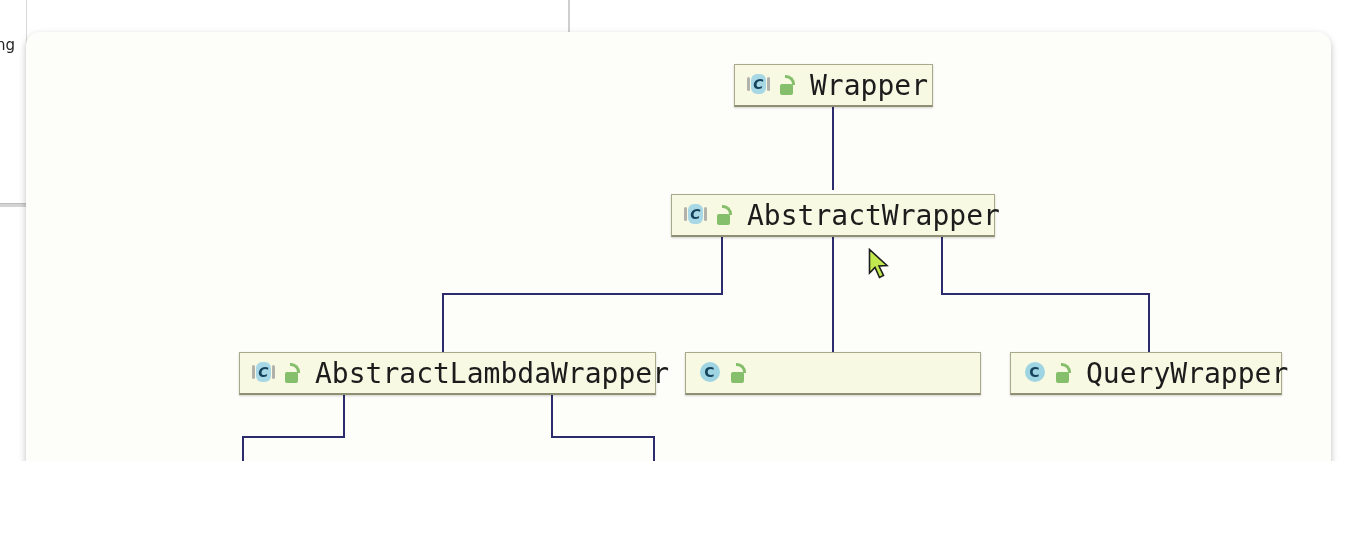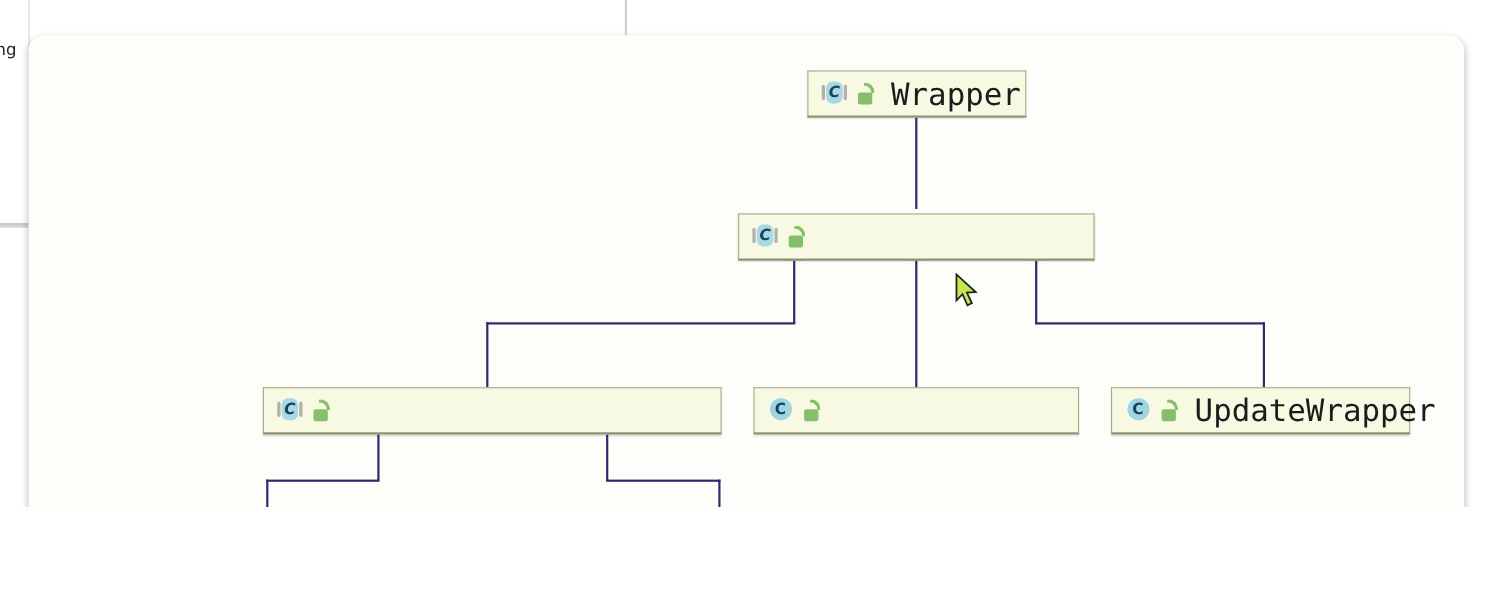--- a/index.html
+++ b/index.html
@@ -245,35 +245,37 @@
           <div class="tick-l"></div>
           <div class="disc"></div>
           <div class="glyph">C</div>
           <div class="tick-r"></div>
         </div>
         <div class="icon-lock">
           <div class="shackle"></div>
           <div class="body"></div>
         </div>
       </div>
+      <div class="cls-label">AbstractWrapper</div>
     </div>
 
     <div class="uml-box" style="left:213px; top:320px; width:417px; height:43px;">
       <div class="icons">
         <div class="icon-class abstract">
           <div class="tick-l"></div>
           <div class="disc"></div>
           <div class="glyph">C</div>
           <div class="tick-r"></div>
         </div>
         <div class="icon-lock">
           <div class="shackle"></div>
           <div class="body"></div>
         </div>
       </div>
+      <div class="cls-label">AbstractLambdaWrapper</div>
     </div>
 
     <div class="uml-box" style="left:659px; top:320px; width:296px; height:43px;">
       <div class="icons">
         <div class="icon-class">
           <div class="disc"></div>
           <div class="glyph">C</div>
         </div>
         <div class="icon-lock">
           <div class="shackle"></div>
@@ -286,21 +288,21 @@
       <div class="icons">
         <div class="icon-class">
           <div class="disc"></div>
           <div class="glyph">C</div>
         </div>
         <div class="icon-lock">
           <div class="shackle"></div>
           <div class="body"></div>
         </div>
       </div>
-      <div class="cls-label">UpdateWrapper</div>
+      <div class="cls-label">QueryWrapper</div>
     </div>
 
     <div class="uml-box" style="left:24px; top:448px; width:386px; height:43px;">
       <div class="icons">
         <div class="icon-class">
           <div class="disc"></div>
           <div class="glyph">C</div>
         </div>
         <div class="icon-lock">
           <div class="shackle"></div>

